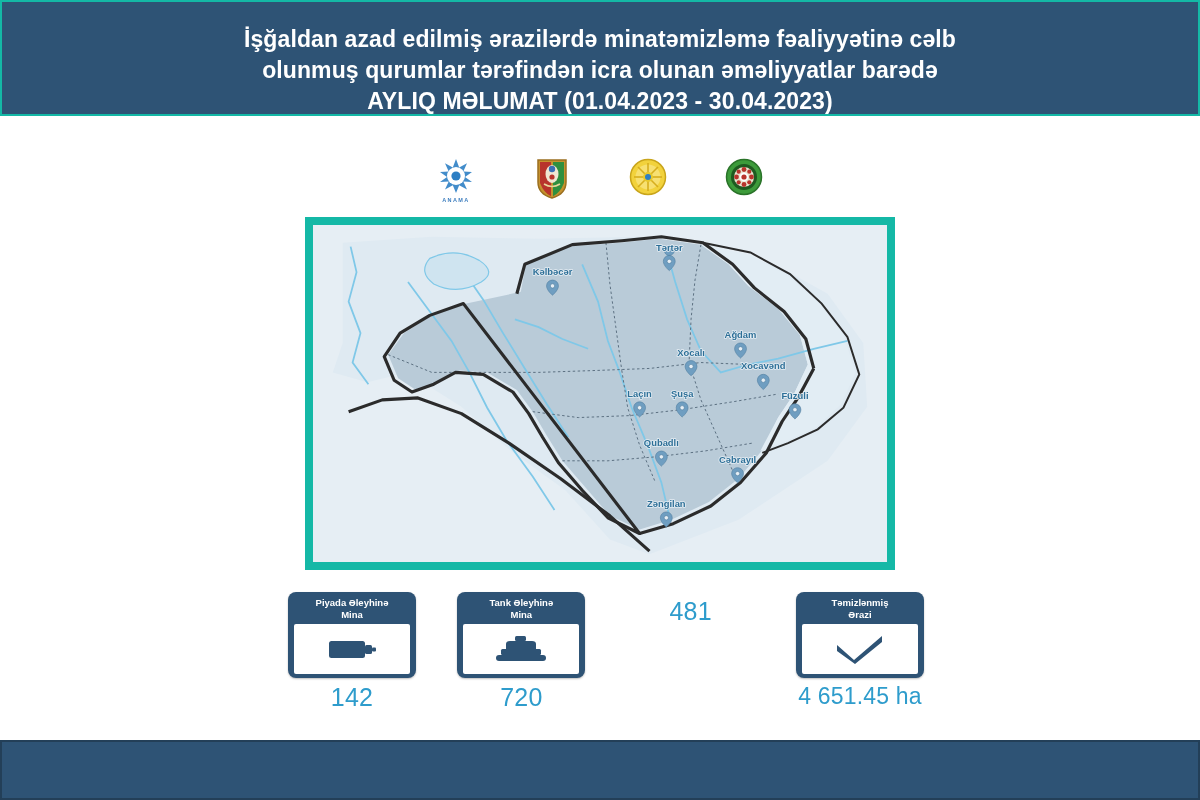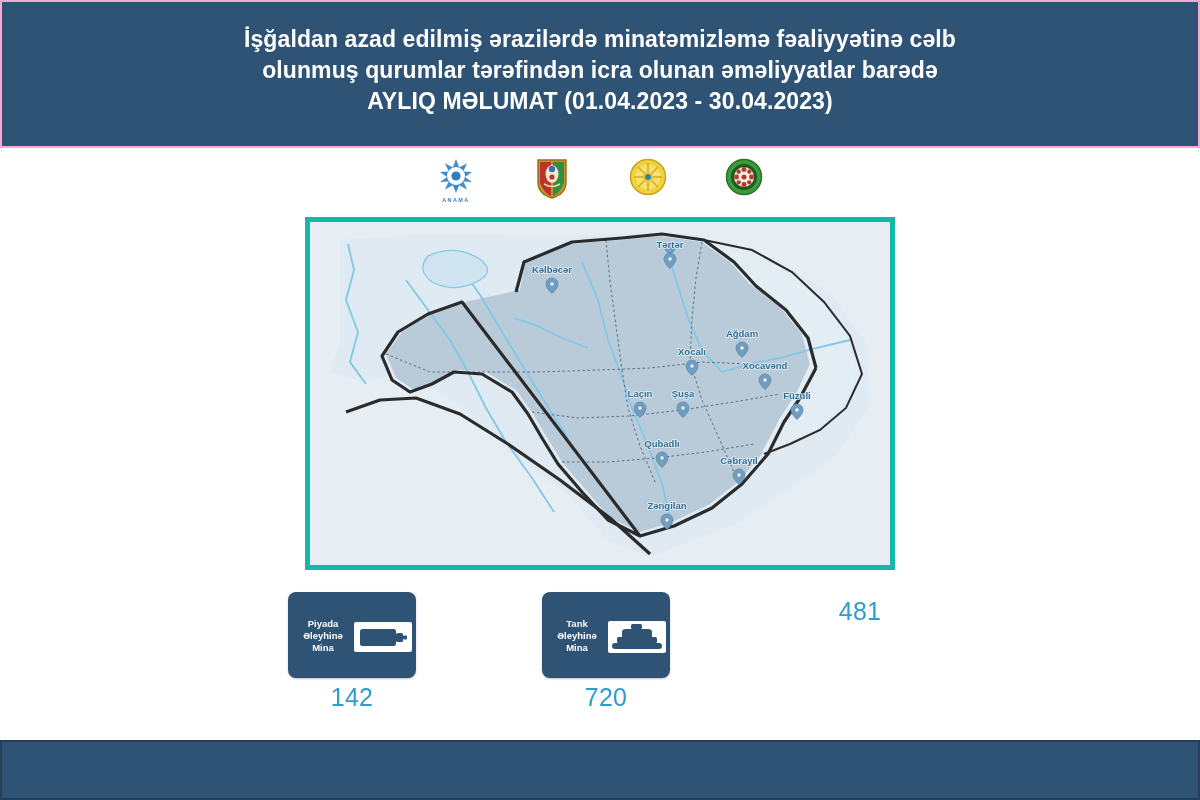--- a/index.html
+++ b/index.html
@@ -19,23 +19,23 @@
     position: absolute;
     inset: 0;
     background: #ffffff;
   }
 
   
   .header-bar {
     position: absolute;
     left: 0; top: 0;
     width: 1200px;
-    height: 148px;
+    height: 116px;
     background: #2e5375;
-    border: 2px solid #f9a8d4;
+    border: 2px solid #14b8a6;
     box-sizing: border-box;
   }
   .header-title {
     position: absolute;
     left: 0; right: 0;
     top: 22px;
     text-align: center;
     color: #ffffff;
     font-size: 23px;
     font-weight: bold;
@@ -74,21 +74,21 @@
     margin-top: 1px;
   }
 
   
   .map-frame {
     position: absolute;
     left: 305px;
     top: 217px;
     width: 590px;
     height: 353px;
-    border: 5px solid #14b8a6;
+    border: 8px solid #14b8a6;
     background: #e6eef4;
     box-sizing: border-box;
     overflow: hidden;
   }
   .map-svg { display: block; width: 100%; height: 100%; }
 
   .map-label {
     font-family: "Liberation Sans", sans-serif;
     font-size: 9.5px;
     font-weight: bold;
@@ -117,21 +117,21 @@
     flex-direction: column;
     align-items: center;
   }
   .stat-card {
     width: 128px;
     height: 86px;
     background: #2e5375;
     border-radius: 8px;
     box-shadow: 0 1px 2px rgba(0,0,0,0.25);
     display: flex;
-    flex-direction: row;
+    flex-direction: column;
     align-items: center;
     box-sizing: border-box;
     padding: 5px 4px 4px 4px;
   }
   .stat-title {
     color: #ffffff;
     font-size: 9.5px;
     font-weight: bold;
     line-height: 12px;
     text-align: center;
@@ -362,18 +362,30 @@
           </svg>
         </div>
       </div>
       <div class="stat-value">720</div>
     </div>
 
     <div class="stat">
       <div class="stat-value">481</div>
     </div>
 
+    <div class="stat wide">
+      <div class="stat-card">
+        <div class="stat-title">Təmizlənmiş
+Ərazi</div>
+        <div class="stat-icon-box">
+          <svg width="56" height="32" viewBox="0 0 56 32">
+            <path d="M5,12 L22,27 L50,3 L50,9 L23,31 L5,18 Z" fill="#2e5375"></path>
+          </svg>
+        </div>
+      </div>
+      <div class="stat-value">4 651.45 ha</div>
+    </div>
 
   </div>
 
   <div class="footer-bar"></div>
 
 </div>
 
 </body></html>

